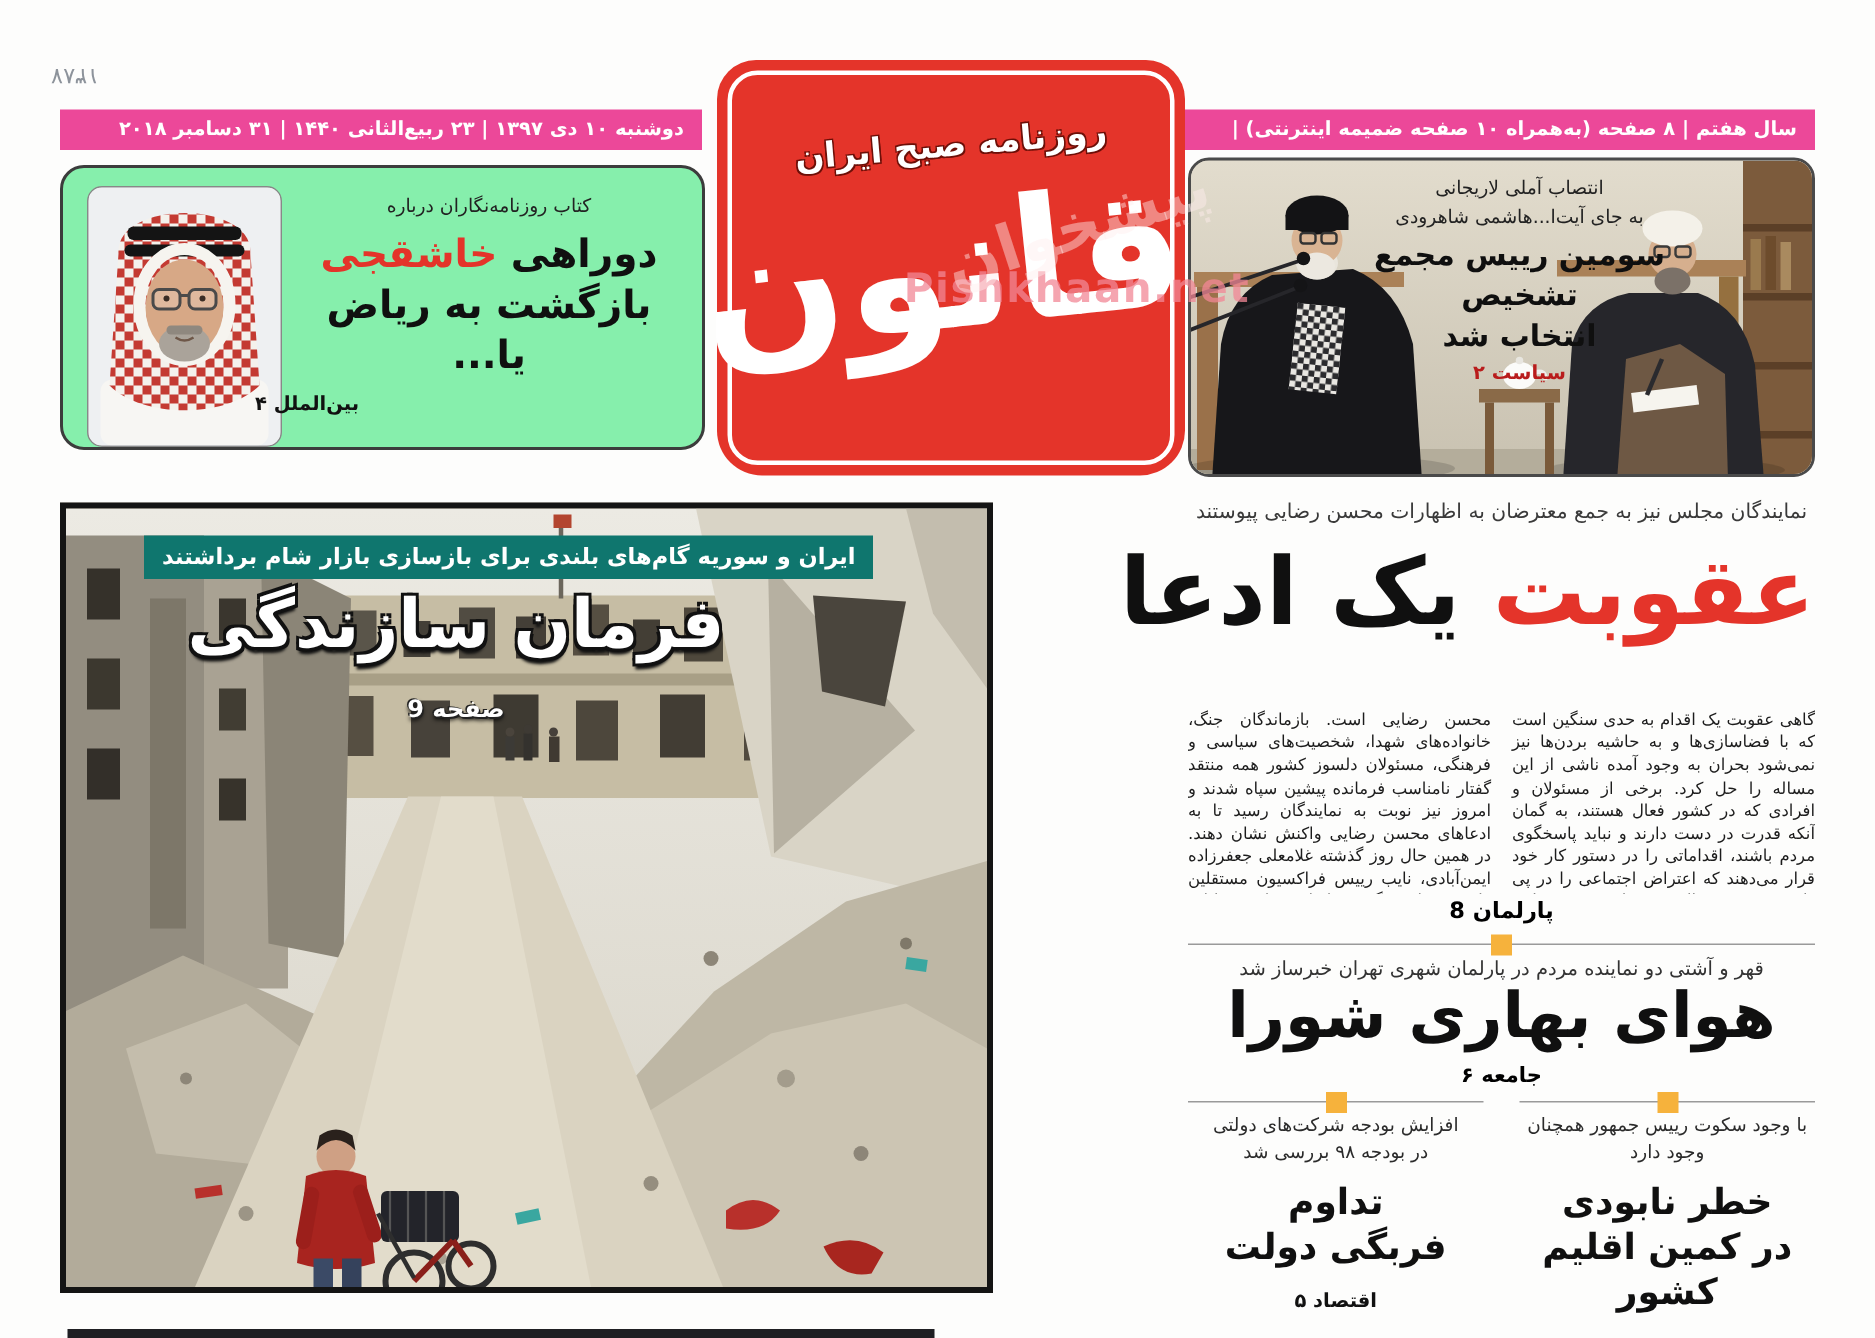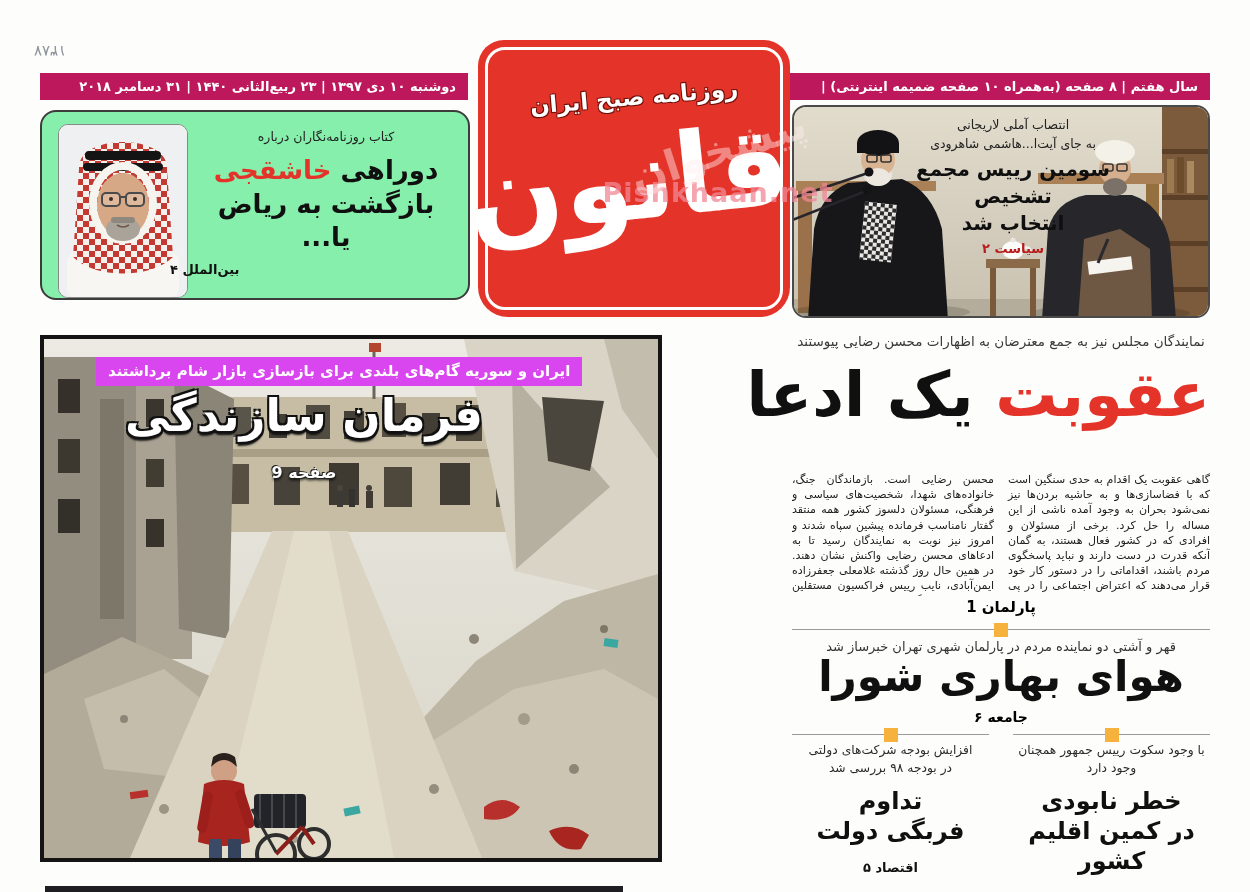--- a/index.html
+++ b/index.html
@@ -1,20 +1,20 @@
 <!DOCTYPE html>
 <html lang="fa" dir="rtl"><head>
 <meta charset="utf-8">
 <style>
   html,body{margin:0;padding:0;background:#ffffff;}
   #page{position:relative;width:1250px;height:892px;background:#fdfdfc;overflow:hidden;
         font-family:"DejaVu Sans",sans-serif;direction:rtl;}
   .abs{position:absolute;}
   
-  .redbar{background:#be185d;color:#fff;font-size:13px;font-weight:bold;height:27px;
+  .redbar{background:#ec4899;color:#fff;font-size:13px;font-weight:bold;height:27px;
           line-height:27px;box-sizing:border-box;padding:0 12px;text-align:right;}
   #issue-no{left:34px;top:42px;color:#8d939b;font-size:15px;transform:rotate(180deg);
             transform-origin:center;letter-spacing:1px;}
   
   #masthead{left:478px;top:40px;width:312px;height:277px;background:#e4342a;
             border-radius:26px 26px 30px 30px;z-index:4;}
   #masthead-inner{position:absolute;inset:7px;border:3px solid #fff;border-radius:20px;}
   #masthead-tagline{position:absolute;top:44px;width:100%;text-align:center;color:#fff;
     font-size:23px;font-weight:bold;transform:rotate(-5deg);
     text-shadow:-1px -1px 0 #6d0f08,1px -1px 0 #6d0f08,-1px 1px 0 #6d0f08,1px 1px 0 #6d0f08;}
@@ -62,21 +62,21 @@
   #div-r{left:1013px;top:734px;width:197px;}
   .substory{width:197px;text-align:center;}
   .substory .kick{font-size:12.3px;color:#2b2b2b;line-height:1.45;}
   .substory .head{margin-top:8px;font-size:24px;font-weight:bold;color:#101010;line-height:1.25;}
   .substory .sec{margin-top:14px;font-size:13px;font-weight:bold;color:#111;}
   #econ{left:792px;top:742px;}
   #climate{left:1013px;top:742px;}
   
   #sy-box{left:40px;top:335px;width:622px;height:527px;border:4px solid #141414;
           box-sizing:border-box;overflow:hidden;background:#d8d2c2;}
-  #sy-tag{position:absolute;left:52px;top:18px;background:#d946ef;color:#fff;
+  #sy-tag{position:absolute;left:52px;top:18px;background:#0f766e;color:#fff;
     font-size:15px;font-weight:bold;padding:4px 12px;line-height:1.4;}
   #sy-headline{position:absolute;left:60px;top:48px;width:400px;text-align:center;
     font-size:45px;font-weight:bold;color:#fff;line-height:1.3;
     text-shadow:-2px -2px 0 #111,2px -2px 0 #111,-2px 2px 0 #111,2px 2px 0 #111,0 4px 2px #111;}
   #sy-section{position:absolute;left:200px;top:124px;width:120px;text-align:center;color:#fff;
     font-size:16px;font-weight:bold;text-shadow:1px 1px 0 #222,-1px -1px 0 #222,0 2px 3px #000;}
   #bottom-strip{left:45px;top:886px;width:578px;height:6px;background:#1f1f23;}
   svg{display:block;}
 </style>
 </head>
@@ -206,21 +206,21 @@
   </div>
 
   <div class="abs" id="lead-kicker">نمایندگان مجلس نیز به جمع معترضان به اظهارات محسن رضایی پیوستند</div>
   <div class="abs" id="lead-headline">
     <span class="red-txt">عقوبت </span><span>یک ادعا</span>
   </div>
   <div class="abs" id="lead-body">
     <div class="col">گاهی عقوبت یک اقدام به حدی سنگین است که با فضاسازی‌ها و به حاشیه بردن‌ها نیز نمی‌شود بحران به وجود آمده ناشی از این مساله را حل کرد. برخی از مسئولان و افرادی که در کشور فعال هستند، به گمان آنکه قدرت در دست دارند و نباید پاسخگوی مردم باشند، اقداماتی را در دستور کار خود قرار می‌دهند که اعتراض اجتماعی را در پی دارد. در همین حال و در تازه‌ترین رویدادی که جامعه را متاسف کرده و سبب انتقاد بسیاری از مردم و مسئولان شده، ماجرای ادعاهای بی‌اساس</div>
     <div class="col">محسن رضایی است. بازماندگان جنگ، خانواده‌های شهدا، شخصیت‌های سیاسی و فرهنگی، مسئولان دلسوز کشور همه منتقد گفتار نامناسب فرمانده پیشین سپاه شدند و امروز نیز نوبت به نمایندگان رسید تا به ادعاهای محسن رضایی واکنش نشان دهند. در همین حال روز گذشته غلامعلی جعفرزاده ایمن‌آبادی، نایب رییس فراکسیون مستقلین ولایی مجلس گفت: ایران برای عملیات کربلای چهار، هزار شهید، سه هزار و ۹۰۰ مفقود و ۱۱ هزار مجروح داده‌با.</div>
   </div>
-  <div class="abs" id="lead-section">پارلمان 1</div>
+  <div class="abs" id="lead-section">پارلمان 8</div>
 
   <div class="abs divider" id="div-1">
     <span class="sq"></span>
   </div>
 
   <div class="abs" id="co-kicker">قهر و آشتی دو نماینده مردم در پارلمان شهری تهران خبرساز شد</div>
   <div class="abs" id="co-headline">هوای بهاری شورا</div>
   <div class="abs" id="co-section">جامعه ۶</div>
 
   <div class="abs divider" id="div-l">

